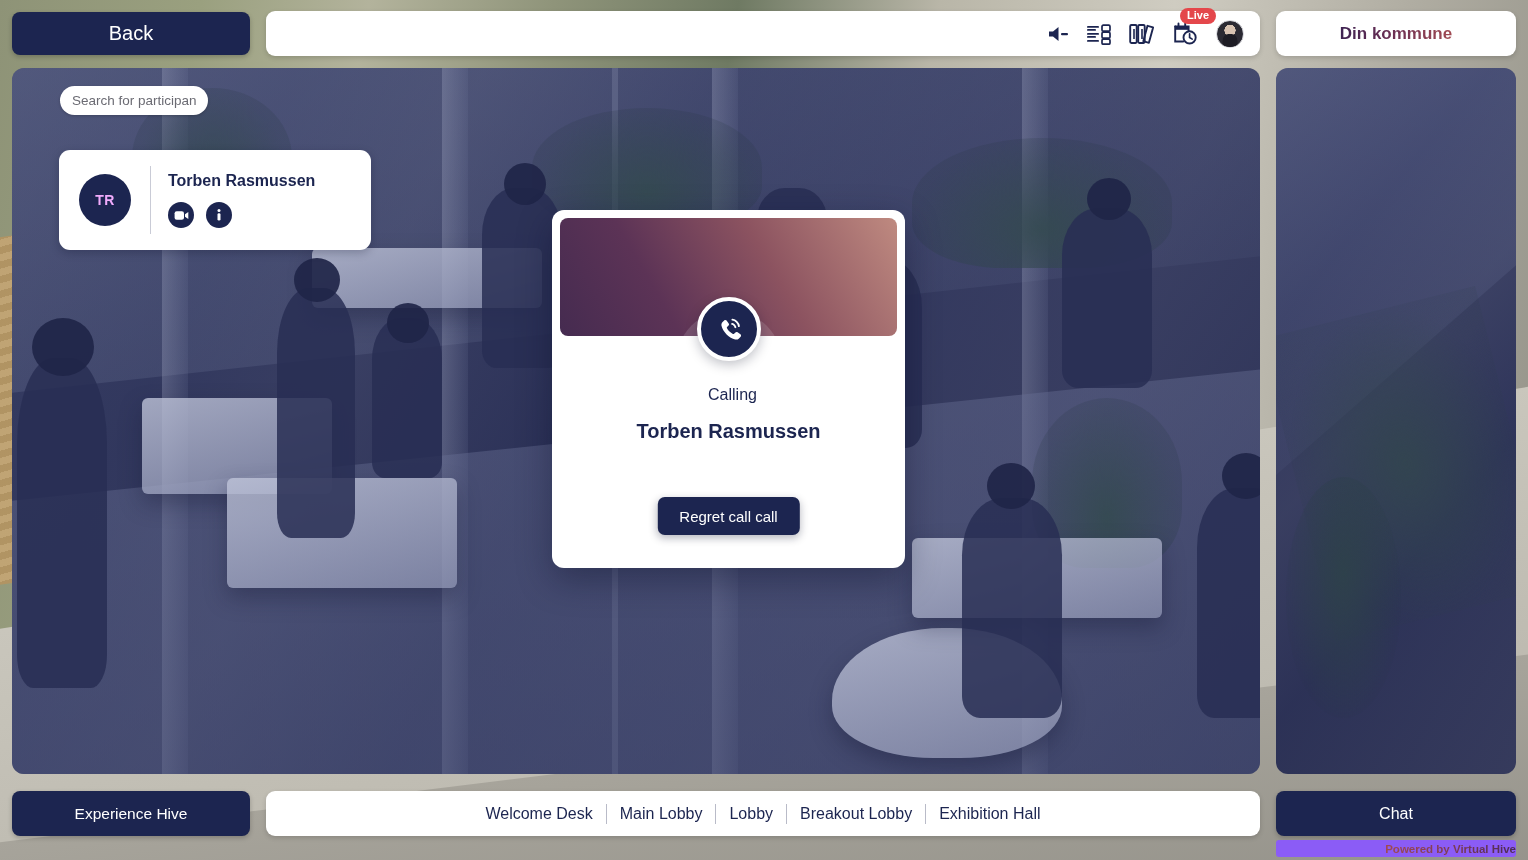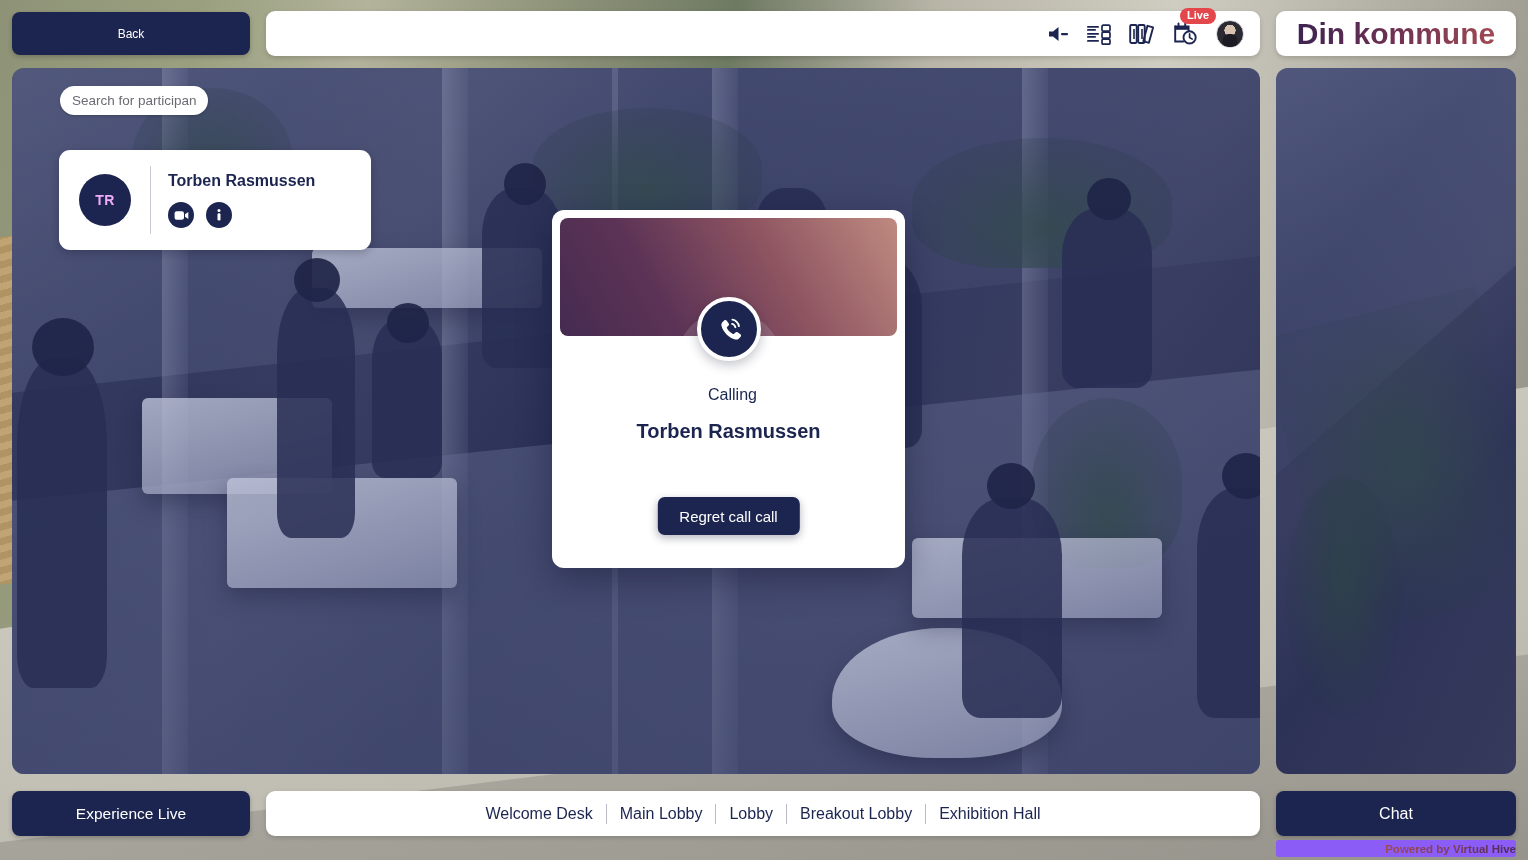--- a/index.html
+++ b/index.html
@@ -119,21 +119,21 @@
     border-radius: 50%;
     filter: blur(.5px);
   }
 
   
   .topbar { position: absolute; left: 0; top: 0; width: 1528px; height: 66px; }
   .btn-back {
     position: absolute; left: 12px; top: 12px; width: 238px; height: 43px;
     background: #1c2550; color: #fff;
     border: none; border-radius: 8px;
-    font-size: 12px; font-weight: 500;
+    font-size: 20px; font-weight: 500;
     display: flex; align-items: center; justify-content: center;
     cursor: pointer;
     box-shadow: 0 2px 5px rgba(0,0,0,.22);
   }
   .topcenter {
     position: absolute; left: 266px; top: 11px; width: 994px; height: 45px;
     background: #fff; border-radius: 9px;
     display: flex; align-items: center; justify-content: flex-end;
     padding-right: 16px; gap: 16px;
     box-shadow: 0 2px 5px rgba(0,0,0,.16);
@@ -165,21 +165,21 @@
     background: #1d1c24; border-radius: 40% 40% 0 0;
   }
   .brand {
     position: absolute; left: 1276px; top: 11px; width: 240px; height: 45px;
     background: #fff; border-radius: 9px;
     display: flex; align-items: center; justify-content: center;
     box-shadow: 0 2px 5px rgba(0,0,0,.16);
     cursor: pointer;
   }
   .brand-text {
-    font-size: 30px; font-weight: 700;
+    font-size: 17px; font-weight: 700;
     background: linear-gradient(95deg, #3e2352 0%, #6a2f53 45%, #a14a52 100%);
     -webkit-background-clip: text; background-clip: text;
     -webkit-text-fill-color: transparent; color: transparent;
   }
 
   
   .search-input {
     position: absolute; left: 60px; top: 86px; width: 148px; height: 29px;
     border: none; border-radius: 15px;
     background: #fff; color: #4c4c55;
@@ -440,21 +440,21 @@
       <path d="M10.2 6.4c.7-.7 1.8-.6 2.4.2l2.1 2.8c.5.7.4 1.6-.2 2.2l-1.4 1.3c-.3.3-.4.7-.2 1.1.6 1.3 1.5 2.6 2.6 3.6 1 1 2.2 1.8 3.4 2.4.4.2.9.1 1.2-.2l1.3-1.3c.6-.6 1.5-.7 2.2-.2l2.8 2c.8.6.9 1.8.2 2.5l-1.6 1.6c-1 1-2.4 1.4-3.8 1.1-3-.7-6-2.5-8.6-5.1-2.6-2.6-4.4-5.6-5.1-8.6-.3-1.4.1-2.8 1.1-3.8z" fill="#fff"></path>
       <path d="M18.4 5.6c1.6.2 3.1 1 4.3 2.2 1.2 1.2 2 2.7 2.2 4.3" stroke="#fff" stroke-width="1.9" stroke-linecap="round"></path>
       <path d="M18.1 9.9c.8.2 1.5.6 2.1 1.2.6.6 1 1.3 1.2 2.1" stroke="#fff" stroke-width="1.9" stroke-linecap="round"></path>
     </svg>
   </div>
   <div class="status">Calling</div>
   <div class="callee">Torben Rasmussen</div>
   <button class="btn-regret">Regret call call</button>
 </div>
 
-<button class="btn-exp">Experience Live</button>
+<button class="btn-exp">Experience Hive</button>
 
 <div class="bottomnav">
   <a class="navlink">Welcome Desk</a>
   <div class="navsep"></div>
   <a class="navlink">Main Lobby</a>
   <div class="navsep"></div>
   <a class="navlink">Lobby</a>
   <div class="navsep"></div>
   <a class="navlink">Breakout Lobby</a>
   <div class="navsep"></div>

